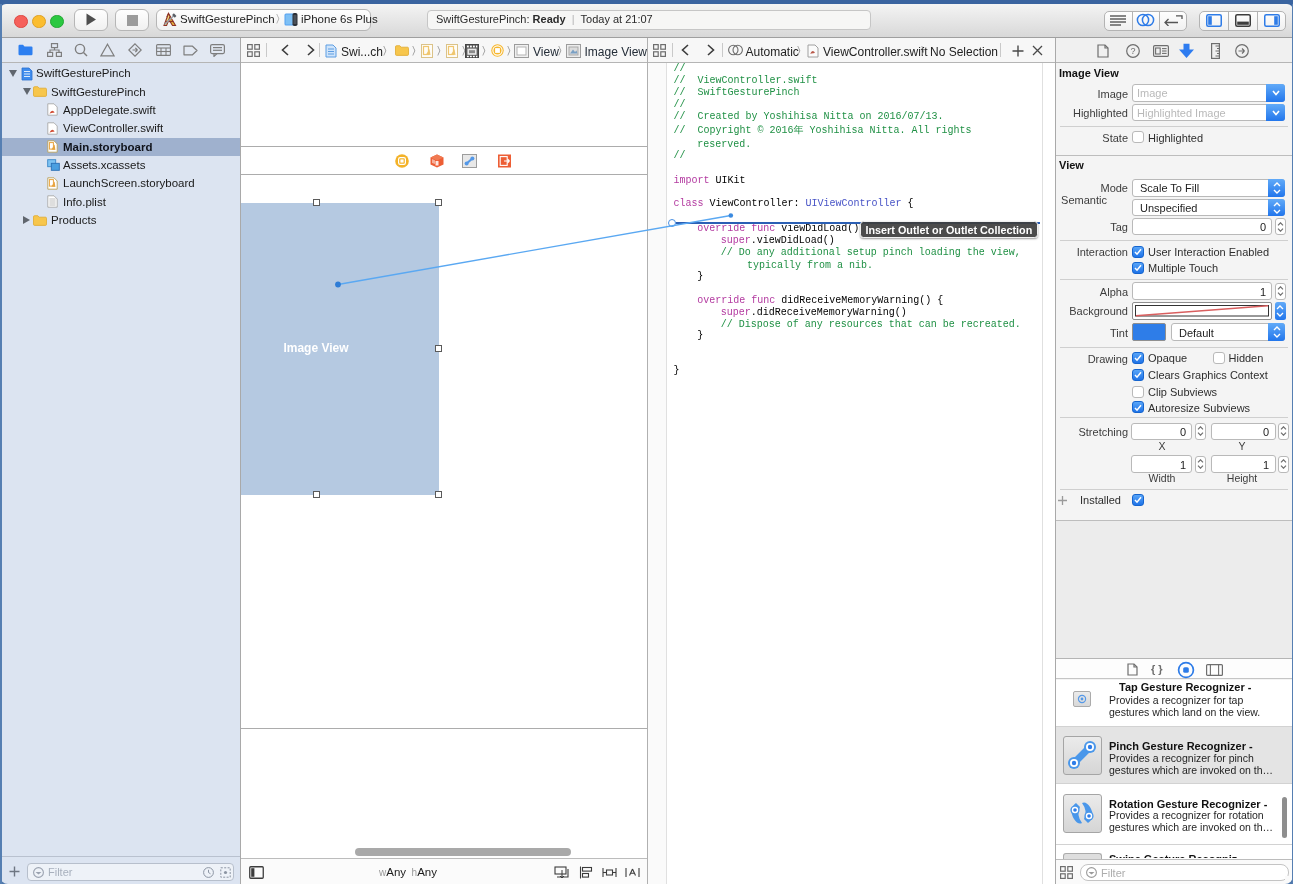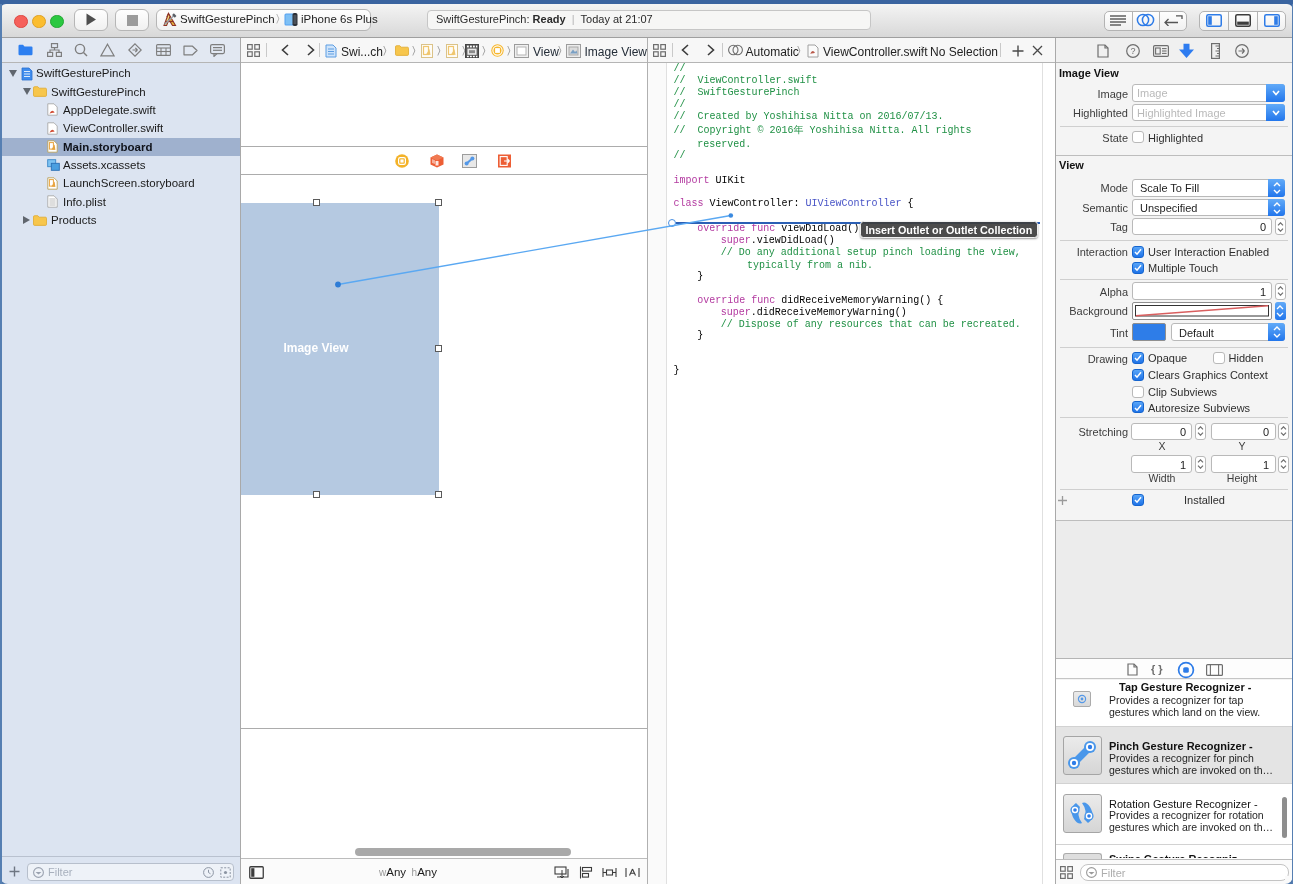--- a/index.html
+++ b/index.html
@@ -551,21 +551,21 @@
     <div class="hdr" style="left:1059px;top:159.4px;">View</div>
 
     <div class="lbl" style="left:1040px;top:182.4px;width:88px;">Mode</div>
     <div class="field" style="left:1132px;top:179.2px;width:153px;height:17.5px;"></div>
     <div class="abs" style="left:1140px;top:182.4px;font-size:11px;color:#1c1c1c;">Scale To Fill</div>
     <div class="abs" style="left:1268px;top:179.2px;width:17px;height:17.5px;background:linear-gradient(#61aaf8,#2276ec);border-radius:0 3px 3px 0;"></div>
     <svg class="abs" style="left:1272.5px;top:182.2px;" width="8" height="12" viewBox="0 0 8 12">
         <path d="M1 4 L4 1 L7 4 M1 8 L4 11 L7 8" fill="none" stroke="#fff" stroke-width="1.4"></path>
       </svg>
 
-    <div class="lbl" style="left:1040px;top:202px;width:88px;">Semantic</div>
+    <div class="lbl" style="left:1040px;top:194px;width:88px;text-align:center;">Semantic</div>
     <div class="field" style="left:1132px;top:198.8px;width:153px;height:17.5px;"></div>
     <div class="abs" style="left:1140px;top:202px;font-size:11px;color:#1c1c1c;">Unspecified</div>
     <div class="abs" style="left:1268px;top:198.8px;width:17px;height:17.5px;background:linear-gradient(#61aaf8,#2276ec);border-radius:0 3px 3px 0;"></div>
     <svg class="abs" style="left:1272.5px;top:201.8px;" width="8" height="12" viewBox="0 0 8 12">
         <path d="M1 4 L4 1 L7 4 M1 8 L4 11 L7 8" fill="none" stroke="#fff" stroke-width="1.4"></path>
       </svg>
 
     <div class="lbl" style="left:1040px;top:221.1px;width:88px;">Tag</div>
     <div class="field" style="left:1132px;top:217.9px;width:140px;height:17.5px;"></div>
     <div class="num" style="left:1200px;top:221.1px;width:66px;">0</div>
@@ -670,21 +670,21 @@
     <div class="abs" style="left:1222px;top:472.3px;width:40px;font-size:10.5px;color:#3c3c3c;text-align:center;">Height</div>
     <div class="sep" style="left:1060px;top:488.8px;width:228px;"></div>
 
     <svg class="abs" style="left:1057px;top:494.5px;" width="11" height="11" viewBox="0 0 11 11">
         <path d="M5.5 1 L5.5 10 M1 5.5 L10 5.5" stroke="#9a9a9a" stroke-width="1.3"></path>
       </svg>
     <div class="cb cbon" style="left:1132px;top:494.2px;"></div>
     <svg class="abs" style="left:1134px;top:496.4px;" width="8" height="8" viewBox="0 0 8 8">
         <path d="M1 4 L3 6.2 L7 1.2" fill="none" stroke="#fff" stroke-width="1.5"></path>
       </svg>
-    <div class="cblbl" style="left:1184px;top:494.4px;">Installed</div>
+    <div class="cblbl" style="left:1080px;top:494.4px;">Installed</div>
     <div class="abs" style="left:1056px;top:519.5px;width:237px;height:1px;background:#bdbdbd;"></div>
 
     <div class="abs" style="left:1056px;top:520.5px;width:237px;height:137px;background:#ececec;"></div>
   </div>
   <div id="library-items">
 
     <div class="abs" style="left:1056px;top:657.5px;width:237px;height:21.5px;background:#fdfdfd;border-top:1px solid #b5b5b5;border-bottom:1px solid #c5c5c5;box-sizing:border-box;"></div>
     <svg class="abs" style="left:1126.5px;top:662.5px;" width="11" height="13" viewBox="0 0 11 13">
         <path d="M1 1 L7 1 L10 4 L10 12 L1 12 Z" fill="none" stroke="#6e6e6e" stroke-width="1.2"></path>
         <path d="M7 1 L7 4 L10 4" fill="none" stroke="#6e6e6e" stroke-width="1.2"></path>
@@ -732,21 +732,21 @@
     <svg class="abs" style="left:1066px;top:797px;" width="32" height="32" viewBox="0 0 32 32">
       <path d="M10 6 Q2 12 8 22 Q12 28 16 26 Q10 18 14 10 Z" fill="#4a97ea"></path>
       <path d="M22 26 Q30 20 24 10 Q20 4 16 6 Q22 14 18 22 Z" fill="#4a97ea"></path>
       <circle cx="9" cy="13" r="4.6" fill="#4a97ea"></circle>
         <circle cx="9" cy="13" r="3.2" fill="#fff"></circle>
         <circle cx="9" cy="13" r="1.8" fill="#2e7ce8"></circle>
       <circle cx="23" cy="19" r="4.6" fill="#4a97ea"></circle>
         <circle cx="23" cy="19" r="3.2" fill="#fff"></circle>
         <circle cx="23" cy="19" r="1.8" fill="#2e7ce8"></circle>
     </svg>
-    <div class="abs" style="left:1109px;top:797.5px;font-size:11px;font-weight:normal;color:#111;">Rotation Gesture Recognizer -</div>
+    <div class="abs" style="left:1109px;top:797.5px;font-size:11px;font-weight:bold;color:#111;">Rotation Gesture Recognizer -</div>
     <div class="abs" style="left:1109px;top:809.3px;font-size:10.5px;color:#1f1f1f;">Provides a recognizer for rotation</div>
     <div class="abs" style="left:1109px;top:821.3px;font-size:10.5px;color:#1f1f1f;">gestures which are invoked on th…</div>
     <div class="abs" style="left:1056px;top:843.5px;width:237px;height:1px;background:#d2d2d2;"></div>
 
     <div class="abs" style="left:1062.5px;top:852.5px;width:39px;height:6px;background:#dedede;border:1px solid #ababab;border-bottom:none;border-radius:3px 3px 0 0;box-sizing:border-box;"></div>
     <div class="abs" style="left:1109px;top:853.5px;width:150px;height:4.5px;overflow:hidden;font-size:11px;font-weight:bold;color:#111;line-height:11px;">Swipe Gesture Recogniz</div>
 
     <div class="abs" style="left:1281.5px;top:797px;width:5.5px;height:41px;border-radius:3px;background:#8e8e8e;"></div>
 
     <div class="abs" style="left:1056px;top:858.5px;width:237px;height:25.5px;background:#fafafa;border-top:1px solid #bcbcbc;box-sizing:border-box;"></div>

